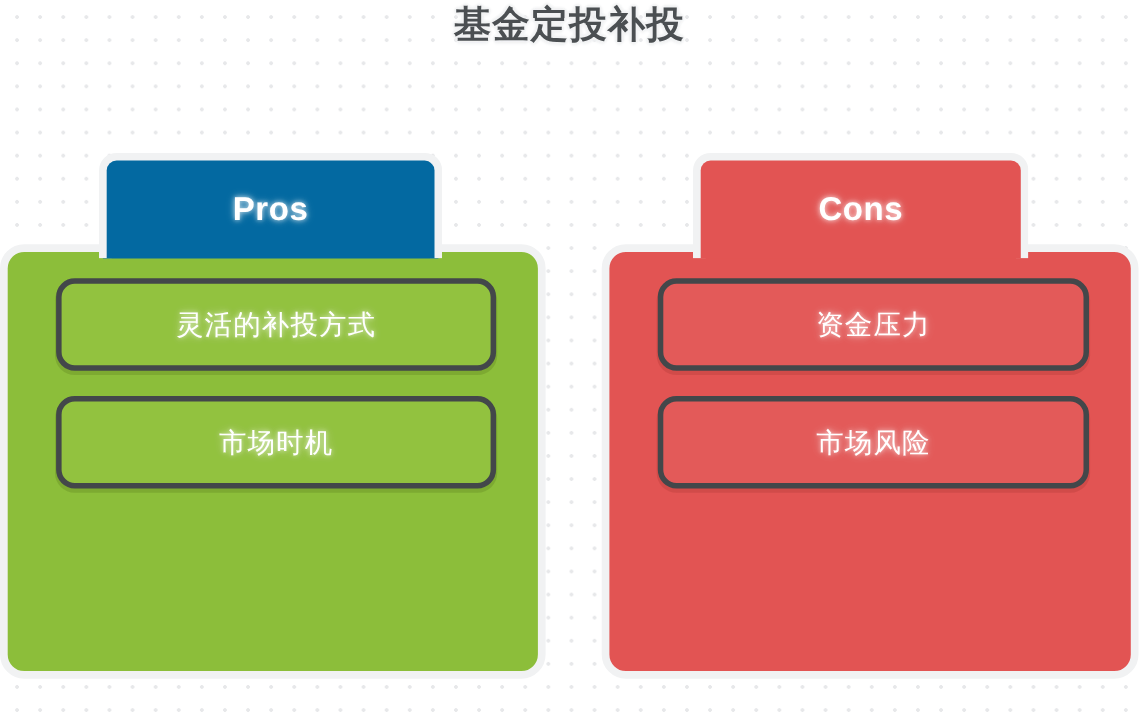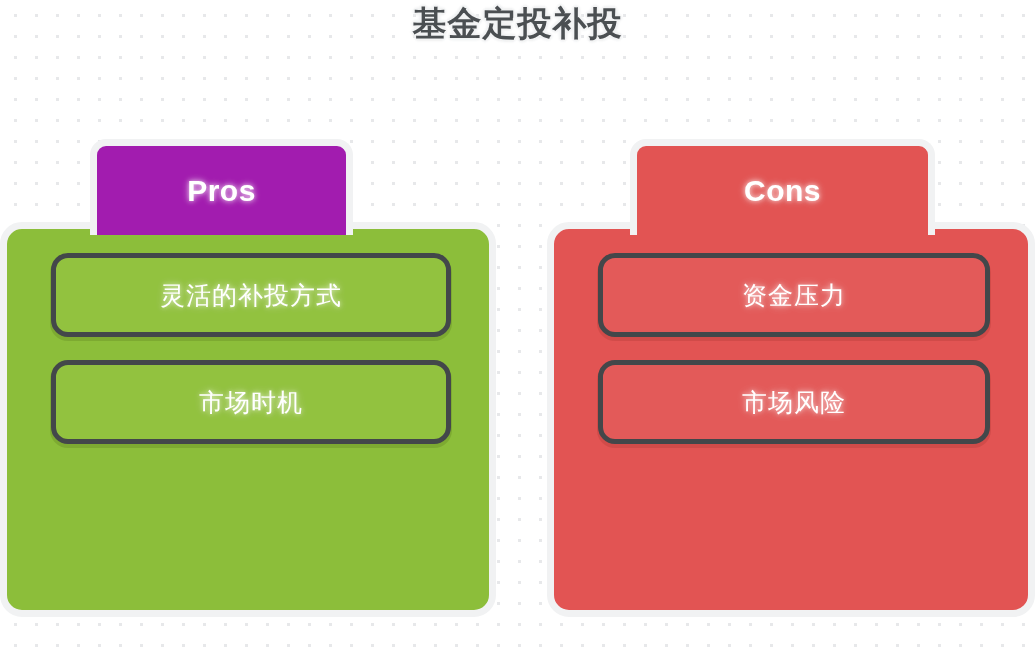--- a/index.html
+++ b/index.html
@@ -53,21 +53,21 @@
     height: 96px;
     border-radius: 16px 16px 0 0;
     box-sizing: border-box;
     border: 7px solid #f1f2f3;
     border-bottom: none;
     display: flex;
     align-items: center;
     justify-content: center;
     z-index: 2;
   }
-  .column.pros .col-header { left: 90px; width: 263px; background: #a21caf; }
+  .column.pros .col-header { left: 90px; width: 312px; background: #0369a1; }
   .column.cons .col-header { left: 90px; width: 305px; background: #e25453; text-align: center; }
 
   .col-header-label {
     font-size: 30px;
     font-weight: bold;
     color: #ffffff;
     letter-spacing: 0.5px;
     text-shadow:
       0 0 4px rgba(255,255,255,0.55),
       0 0 7px rgba(255,255,255,0.40),

